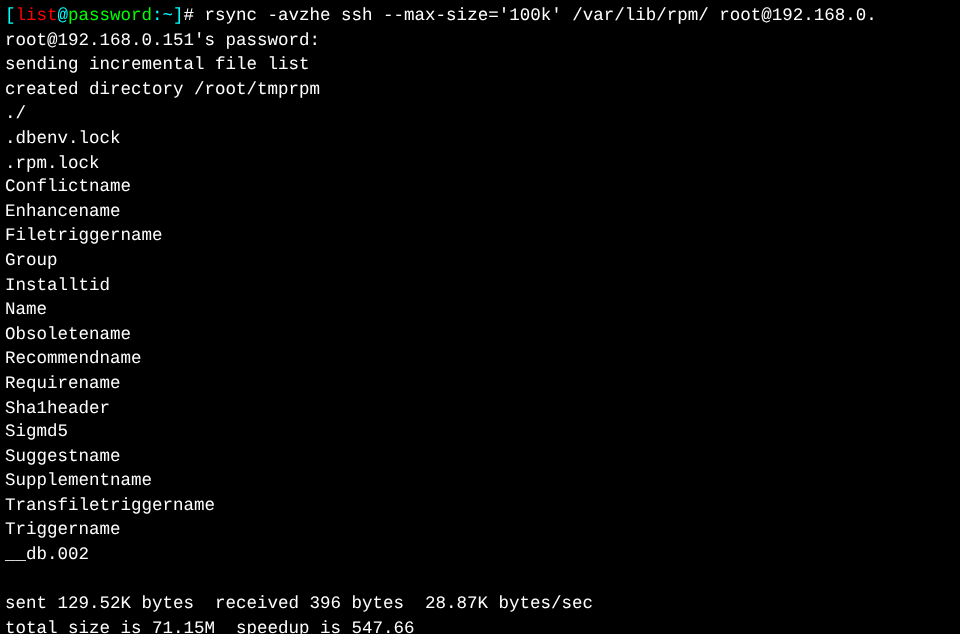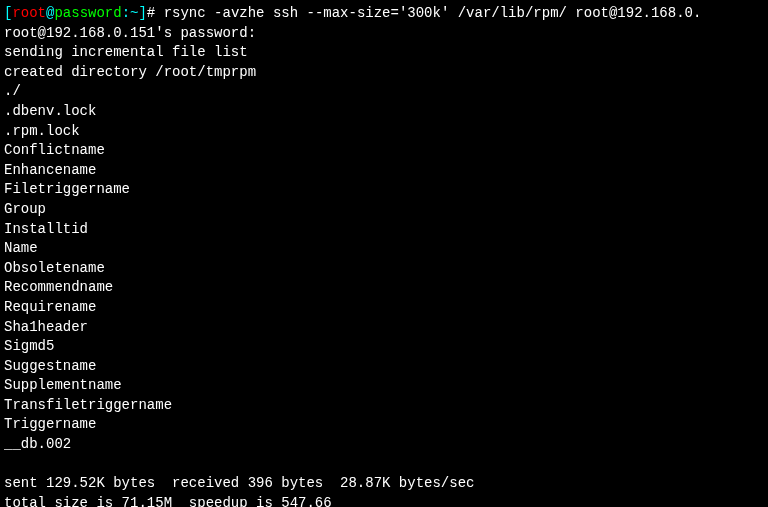--- a/index.html
+++ b/index.html
@@ -25,21 +25,21 @@
     .user { color: #ff0000; }
     .at { color: #00ffff; }
     .host { color: #00ff00; }
     .path { color: #00ffff; }
     .hash { color: #fff; }
     .cmd { color: #fff; }
   </style>
 </head>
 <body>
 
-<div class="terminal"><span><span class="bracket">[</span><span class="user">root</span><span class="at">@</span><span class="host">password</span><span class="bracket">:</span><span class="path">~</span><span class="bracket">]</span><span class="hash">#</span><span class="cmd"> rsync -avzhe ssh --max-size='300k' /var/lib/rpm/ root@192.168.0.</span></span>
+<div class="terminal"><span><span class="bracket">[</span><span class="user">list</span><span class="at">@</span><span class="host">password</span><span class="bracket">:</span><span class="path">~</span><span class="bracket">]</span><span class="hash">#</span><span class="cmd"> rsync -avzhe ssh --max-size='100k' /var/lib/rpm/ root@192.168.0.</span></span>
 <div id="output-lines">root@192.168.0.151's password:
 sending incremental file list
 created directory /root/tmprpm
 ./
 .dbenv.lock
 .rpm.lock
 Conflictname
 Enhancename
 Filetriggername
 Group

